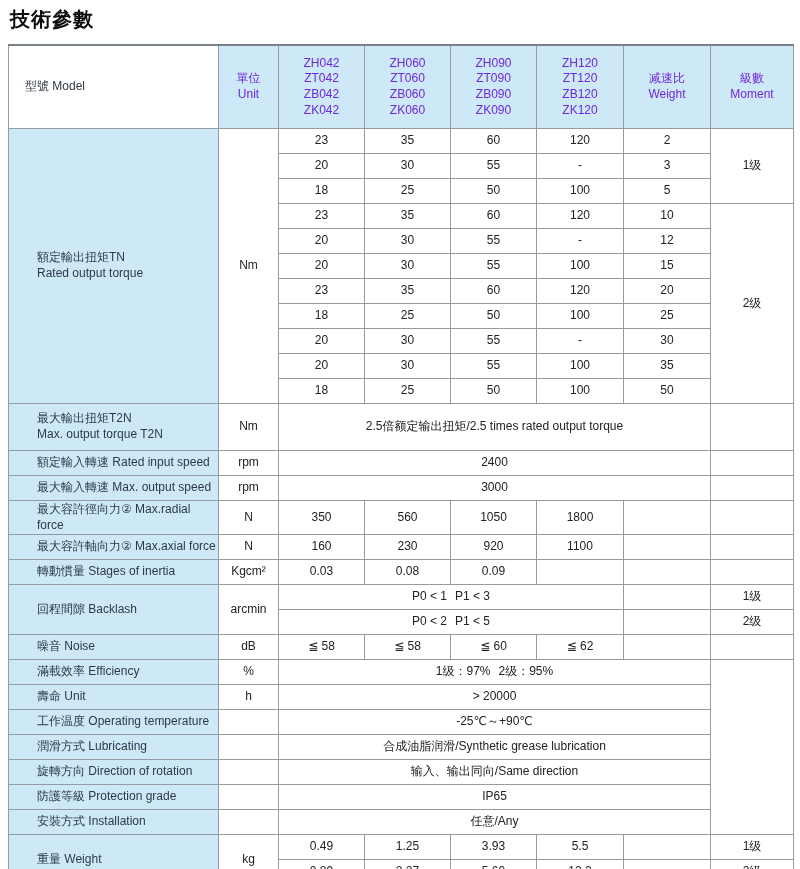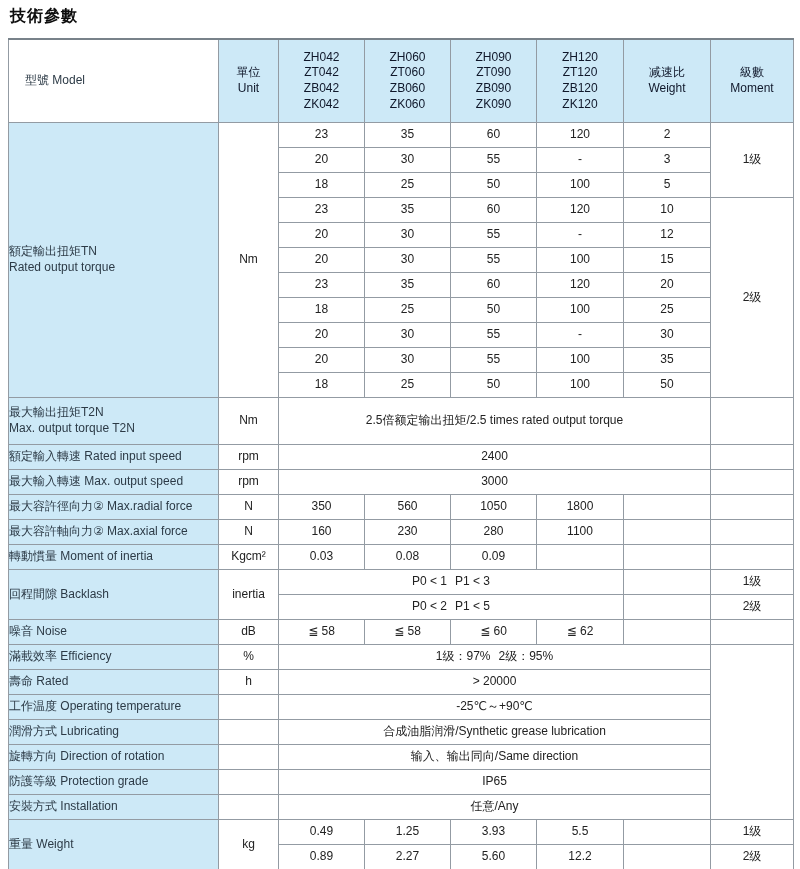--- a/index.html
+++ b/index.html
@@ -3,39 +3,39 @@
 <meta charset="utf-8">
 <style>
   html, body { margin: 0; padding: 0; background: #ffffff; }
   body {
     width: 800px; height: 869px;
     font-family: "Liberation Sans", "DejaVu Sans", sans-serif;
     color: #1c1c1c;
   }
   .page { padding: 4px 8px 0 8px; }
   .title {
-    font-size: 16px; font-weight: bold; color: #0d0d0d;
+    font-size: 20px; font-weight: bold; color: #0d0d0d;
     margin: 2px 0 11px 2px; letter-spacing: 1px;
   }
   table.spec {
     border-collapse: collapse; table-layout: fixed; width: 785px;
     border-top: 2px solid #78828a; border-bottom: 2px solid #78828a;
   }
   td {
     border: 1px solid #939ba3;
     font-size: 12px; text-align: center; vertical-align: middle;
     padding: 1px 2px; height: 22px; line-height: 1.3;
     overflow: hidden;
   }
   tr.hdr td { height: 80px; }
   tr.tall td { height: 44px; }
-  td.blue { background: #cde9f7; color: #0f172a; }
+  td.blue { background: #cde9f7; color: #6d28d9; }
   td.lbl {
     background: #cde9f7; color: #2c3a46;
-    text-align: left; padding-left: 0;
+    text-align: left; padding-left: 28px;
   }
   td.lbl-white { background: #ffffff; color: #2c3a46; text-align: left; padding-left: 16px; border-radius: 31px; }
   td.val { background: #ffffff; color: #222222; }
   .sp + .sp { margin-left: 8px; }
 </style>
 </head>
 <body>
 
 <div class="page">
   <div class="title">技術參數</div>
@@ -211,40 +211,40 @@
       <td class="val">1800</td>
       <td class="val"></td>
       <td class="val"></td>
     </tr>
 
     <tr>
       <td class="lbl">最大容許軸向力② Max.axial force</td>
       <td class="val">N</td>
       <td class="val">160</td>
       <td class="val">230</td>
-      <td class="val">280</td>
+      <td class="val">920</td>
       <td class="val">1100</td>
       <td class="val"></td>
       <td class="val"></td>
     </tr>
 
     <tr>
-      <td class="lbl">轉動慣量 Moment of inertia</td>
+      <td class="lbl">轉動慣量 Stages of inertia</td>
       <td class="val">Kgcm²</td>
       <td class="val">0.03</td>
       <td class="val">0.08</td>
       <td class="val">0.09</td>
       <td class="val"></td>
       <td class="val"></td>
       <td class="val"></td>
     </tr>
 
     <tr>
       <td class="lbl" rowspan="2">回程間隙 Backlash</td>
-      <td class="val" rowspan="2">inertia</td>
+      <td class="val" rowspan="2">arcmin</td>
       <td class="val" colspan="4">
         <span class="sp">P0 &lt; 1</span><span class="sp">P1 &lt; 3</span>
       </td>
       <td class="val"></td>
       <td class="val">1级</td>
     </tr>
     <tr>
       <td class="val" colspan="4">
         <span class="sp">P0 &lt; 2</span><span class="sp">P1 &lt; 5</span>
       </td>
@@ -266,21 +266,21 @@
     <tr>
       <td class="lbl">滿載效率  Efficiency</td>
       <td class="val">%</td>
       <td class="val" colspan="5">
         <span class="sp">1级：97%</span><span class="sp">2级：95%</span>
       </td>
       <td class="val" rowspan="7"></td>
     </tr>
 
     <tr>
-      <td class="lbl">壽命 Rated</td>
+      <td class="lbl">壽命 Unit</td>
       <td class="val">h</td>
       <td class="val" colspan="5">&gt; 20000</td>
     </tr>
 
     <tr>
       <td class="lbl">工作温度 Operating temperature</td>
       <td class="val"></td>
       <td class="val" colspan="5">-25℃～+90℃</td>
     </tr>
 

